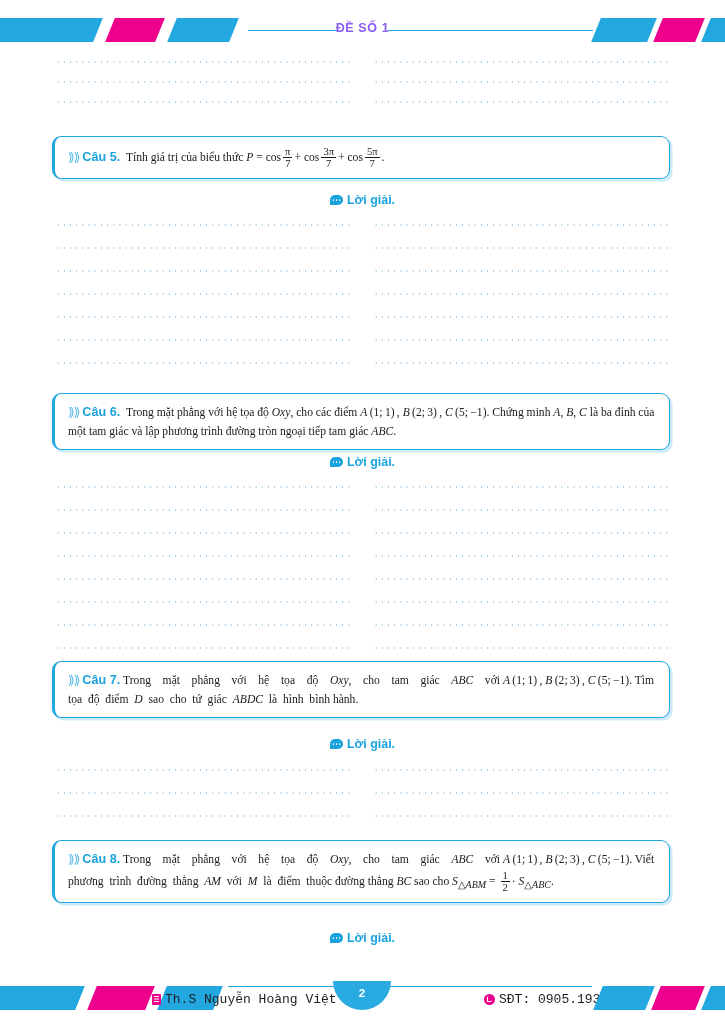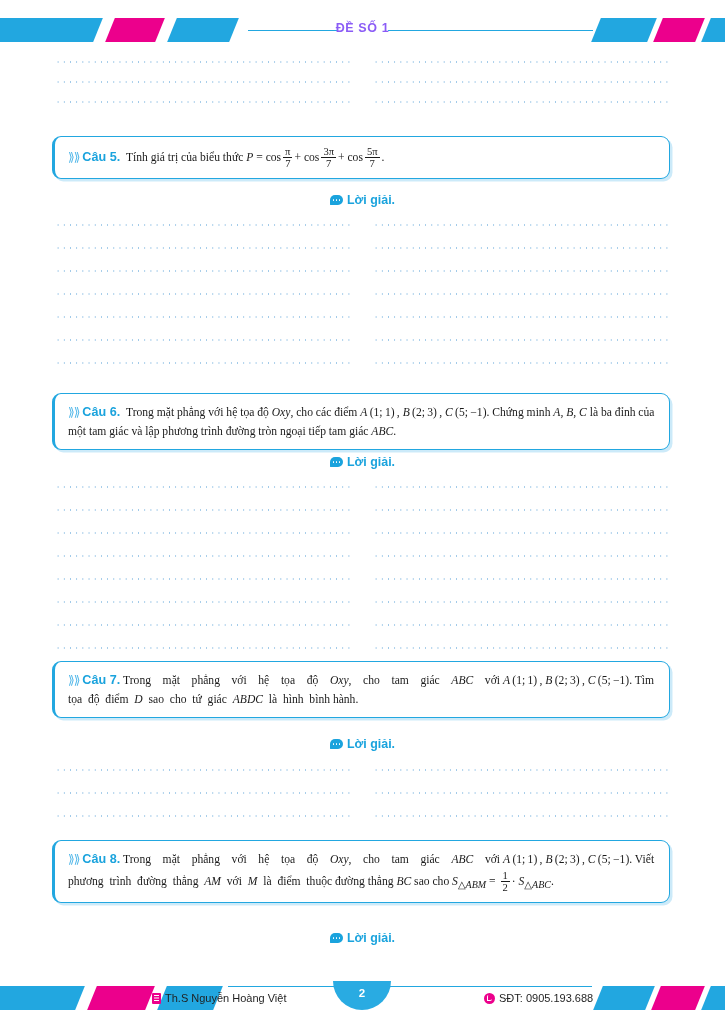--- a/index.html
+++ b/index.html
@@ -96,22 +96,22 @@
   
   .fl1{left:-10px;top:4px;width:90px;}
   .fl2{left:92px;top:4px;width:58px;}
   .fl3{left:162px;top:4px;width:56px;}
 
   .frule{position:absolute;top:4px;height:1px;background:#22a7e0;}
   .frule-l{left:228px;width:124px;}
   .frule-r{left:374px;width:218px;}
 
   .fnote{
-    position:absolute;top:10px;font-family:Liberation Sans, sans-serif;
-    font-size:11px;color:#1f1f1f;white-space:nowrap;
+    position:absolute;top:10px;font-family:Liberation Mono, monospace;
+    font-size:13px;color:#1f1f1f;white-space:nowrap;
   }
   .fnote.left{left:152px;}
   .fnote.right{left:484px;}
 
   .ficon{
     display:inline-block;width:9px;height:11px;background:#ec008c;
     border-radius:1px;vertical-align:-1.5px;margin-right:4px;position:relative;
   }
   .ficon::after{content:"";position:absolute;left:2px;top:2.5px;width:5px;height:1px;
     background:#fff;box-shadow:0 2.5px 0 #fff,0 5px 0 #fff;}

